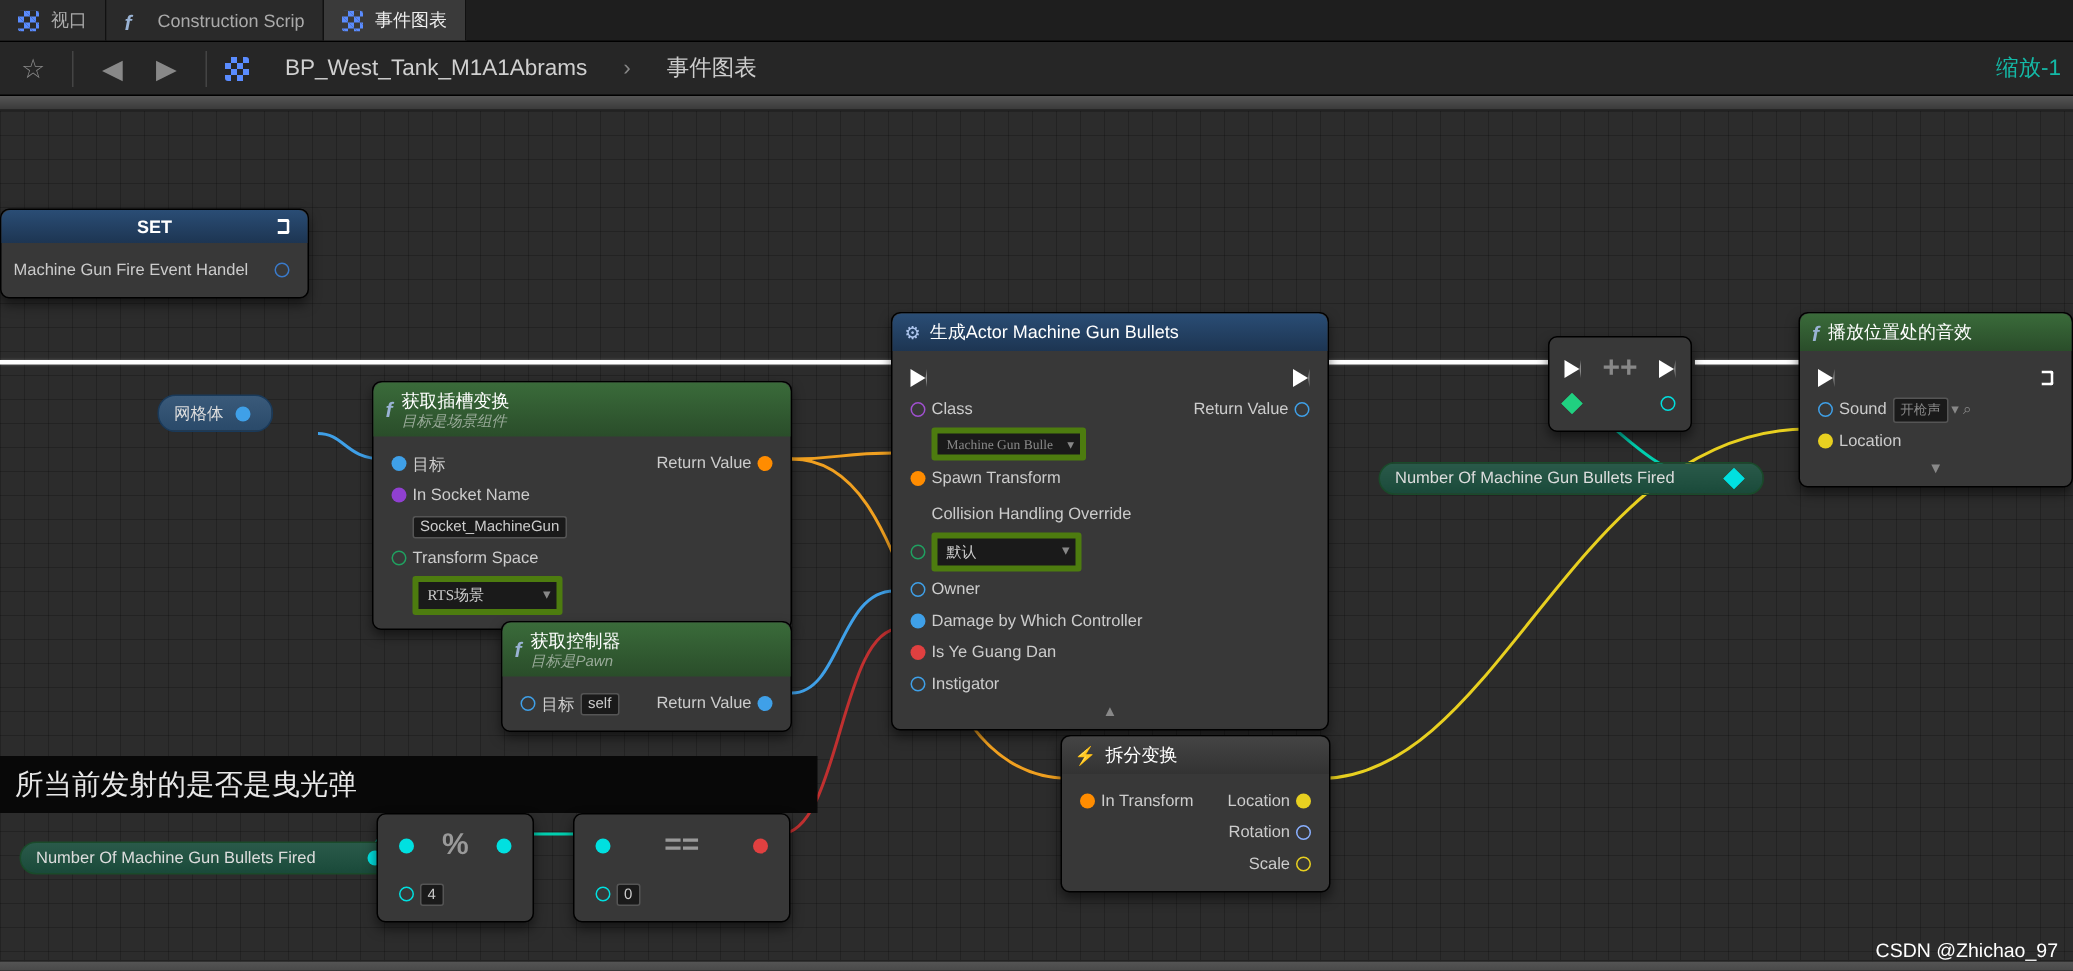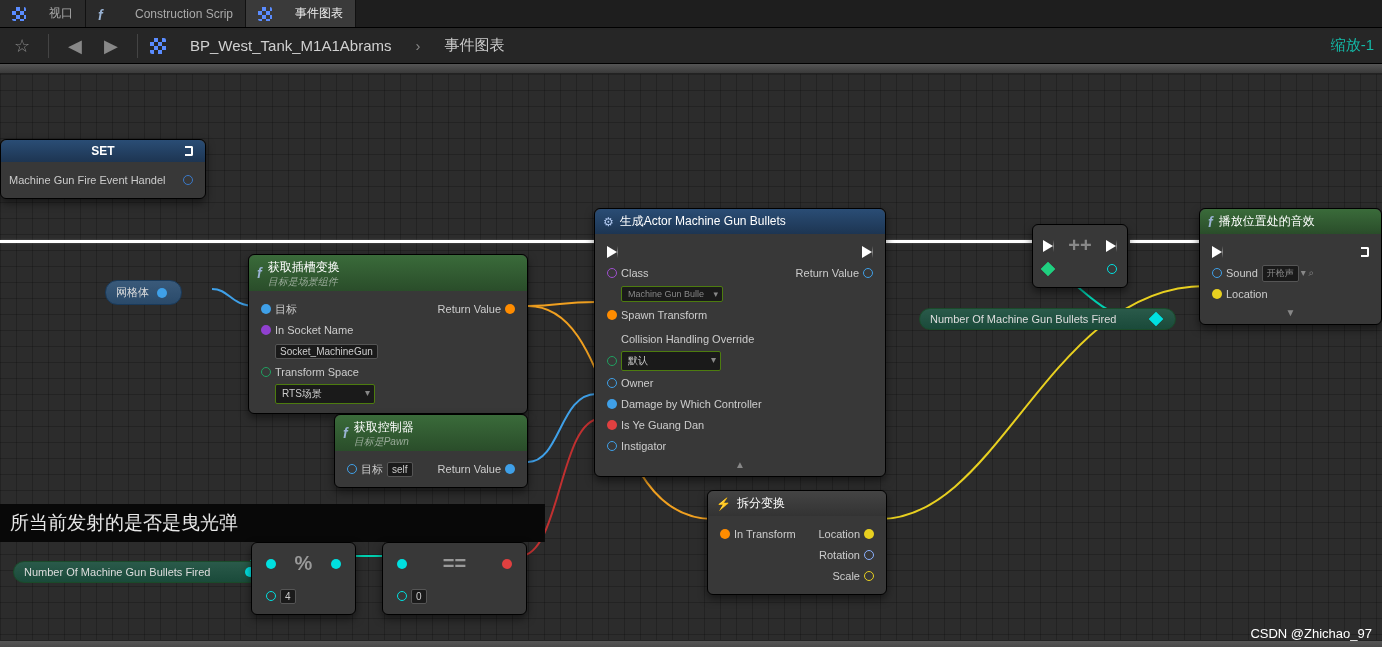--- a/index.html
+++ b/index.html
@@ -1,18 +1,18 @@
 <!DOCTYPE html>
 <html><head>
 <meta charset="utf-8">
 <style>
 * { box-sizing: border-box; margin: 0; padding: 0; font-family: "Segoe UI", Arial, sans-serif; }
 body { width: 1382px; height: 647px; background: #1a1a1a; overflow: hidden; position: relative; }
 .tabs { height: 28px; background: #1e1e1e; display: flex; border-bottom: 1px solid #000; }
-.tab { display: flex; align-items: center; padding: 0 12px; font-size: 12px; color: #aaa; border-right: 1px solid #111; background: #2a2a2a; cursor: pointer; gap: 23px; }
+.tab { display: flex; align-items: center; padding: 0 12px; font-size: 12px; color: #aaa; border-right: 1px solid #111; background: #2a2a2a; cursor: pointer; gap: 8px; }
 .tab.active { background: #3a3a3a; color: #eee; }
 .tab-icon { width: 14px; height: 14px; display: inline-block; }
 .icon-grid { background: linear-gradient(45deg, #5a8cff 25%, transparent 25%, transparent 75%, #5a8cff 75%), linear-gradient(45deg, #5a8cff 25%, transparent 25%, transparent 75%, #5a8cff 75%); background-size: 8px 8px; background-position: 0 0, 4px 4px; border-radius: 2px; }
 .icon-fn { color: #9ab3d4; font-style: italic; font-weight: bold; font-size: 14px; }
 .toolbar { height: 36px; background: #262626; display: flex; align-items: center; padding: 0 8px; border-bottom: 1px solid #000; gap: 8px; position:relative; }
 .tb-btn { width: 28px; height: 28px; display: flex; align-items: center; justify-content: center; color: #888; cursor: pointer; font-size: 18px; }
 .tb-divider { width: 1px; height: 24px; background: #444; margin: 0 4px; }
 .breadcrumb { display: flex; align-items: center; gap: 24px; font-size: 15px; color: #d0d0d0; }
 .breadcrumb .sep { color: #888; }
 .breadcrumb .active { color: #ccc; }
@@ -39,21 +39,21 @@
 .pin.exec-pin.hollow { border-left-color: transparent; width:8px; height:10px; border: 2px solid #fff; border-radius: 0 2px 2px 0; border-left:none; }
 .pin.c-blue { background:#3fa0e8; border-color:#3fa0e8;}
 .pin.c-cyan { background:#00e0e0; border-color:#00e0e0;}
 .pin.c-purple { background:#9040d0; border:none; width:10px;height:10px; transform:rotate(45deg);}
 .pin.c-green { background:#20d080; border-color:#20d080;}
 .pin.c-red { background:#e04040; border-color:#e04040;}
 .pin.c-yellow { background:#e8d020; border-color:#e8d020;}
 .pin.c-struct { background:#ff8c00; border-color:#ff8c00;}
 .pin.hollow-pin { background: transparent !important; }
 .input-field { background:#1a1a1a; border:1px solid #555; padding:1px 4px; font-size:10px; color:#ccc; border-radius:2px;}
-.dropdown { background:#1a1a1a; border:1px solid #4d7c0f; padding:2px 18px 2px 6px; font-size:10px; color:#ccc; border-radius:2px; position:relative; min-width:100px; display:inline-block;}
+.dropdown { background:#1a1a1a; border:4px solid #4d7c0f; padding:2px 18px 2px 6px; font-size:10px; color:#ccc; border-radius:2px; position:relative; min-width:100px; display:inline-block;font-family:Liberation Serif, serif;}
 .dropdown:after { content:"▾"; position:absolute; right:4px; color:#888;}
 .var-pill { background: linear-gradient(#3a5a7a, #2a4a6a); border:1px solid #1a3a5a; border-radius:12px; padding:4px 10px; font-size:11px; color:#ddd; display:flex; align-items:center; gap:4px; position:absolute; z-index:10;}
 .var-pill.green-pill { background: linear-gradient(#2a5a4a, #1a4a3a); border-color:#1a4a2a;gap:31px; }
 .compact-node { position:absolute; background:#383838; border:1px solid #000; border-radius:6px; padding:6px 10px; box-shadow:0 4px 8px rgba(0,0,0,0.5); z-index:10; display:flex; align-items:center; gap:6px; font-size:11px; color:#ccc;}
 .op-symbol { font-size:20px; color:#999; font-weight:bold; margin:0 6px;}
 .comment-box { position:absolute; background:#080808; padding: 6px 10px; font-size: 19px; color: #e8e8e8; z-index: 5; }
 .seq-node { position:absolute; background:#383838; border:1px solid #000; border-radius:6px; padding:6px; z-index:10; box-shadow:0 4px 8px rgba(0,0,0,0.5);}
 .plusplus { font-size:20px; color:#888; font-weight:bold;}
 .collapse-arrow { text-align:center; color:#888; font-size:10px; margin-top:4px;}
 svg.wire { position:absolute; z-index:2; pointer-events:none; overflow:visible;}
@@ -106,21 +106,21 @@
       <span class="pin exec-pin hollow" style="position:absolute; right:8px;"></span>
     </div>
     <div class="node-body">
       <div class="row row-split">
         <span>Machine Gun Fire Event Handel</span>
         <span class="pin hollow-pin" style="border-color:#3a7aca"></span>
       </div>
     </div>
   </div>
 
-  <div class="var-pill" style="left:105px; top:206px;">
+  <div class="var-pill" style="left:105px; top:189px;">
     <span>网格体</span>
     <span class="pin c-blue filled"></span>
   </div>
 
   <div class="node" style="left:248px; top:180px; width:280px;">
     <div class="node-header hdr-green">
       <span class="icon-fn">f</span>
       <div>
         <span>获取插槽变换</span>
         <span class="hdr-sub">目标是场景组件</span>

